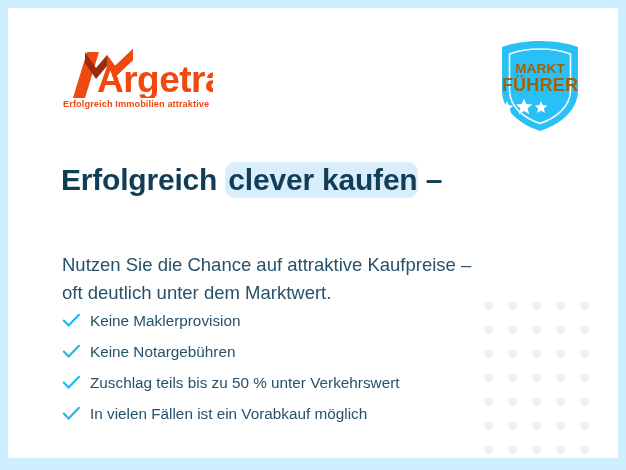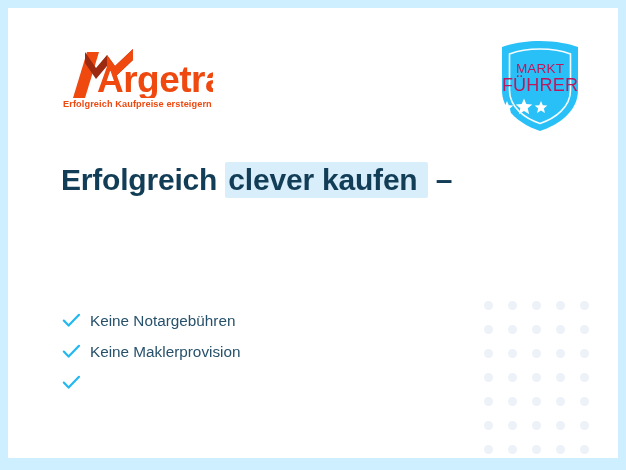--- a/index.html
+++ b/index.html
@@ -81,22 +81,22 @@
     height: 92px;
     z-index: 2;
   }
   .badge svg { display: block; }
   .badge-text {
     position: absolute;
     left: 0;
     top: 22px;
     width: 84px;
     text-align: center;
-    color: #be185d;
-    font-weight: normal;
+    color: #a16207;
+    font-weight: bold;
     line-height: 1.04;
     pointer-events: none;
   }
   .badge-text .l1 { font-size: 13.5px; letter-spacing: 0.2px; display: block; }
   .badge-text .l2 { font-size: 18px; letter-spacing: 0.2px; display: block; }
   .badge-stars {
     position: absolute;
     left: 0;
     top: 58px;
     width: 84px;
@@ -112,22 +112,22 @@
     width: 520px;
     font-size: 30px;
     font-weight: bold;
     line-height: 1.27;
     color: #123d56;
     letter-spacing: -0.2px;
     z-index: 2;
   }
   .headline .hl-mark {
     background: #d9eefb;
-    padding: 1px 10px 2px 3px;
-    border-radius: 2px;
+    padding: 1px 0 2px 3px;
+    border-radius: 10px;
     box-decoration-break: clone;
     -webkit-box-decoration-break: clone;
   }
 
   
   .subtitle {
     position: absolute;
     left: 54px;
     top: 224px;
     width: 520px;
@@ -215,21 +215,21 @@
 
           <path d="M22 52 L10 52 L24 6 L36 6 Z" fill="#ef4910"></path>
 
           <path d="M22 6 L33 22 L44 9 L52 20 L70 3 L70 14 L52 31 L44 20 L33 33 L22 17 Z" fill="#9c2a10"></path>
 
           <path d="M44 9 L52 20 L70 3 L70 14 L52 31 L44 20 Z" fill="#ef4910"></path>
 
           <text x="34" y="46" font-family="'Liberation Sans', sans-serif" font-size="37" font-weight="bold" fill="#ef4910" letter-spacing="-0.5">Argetra</text>
         </svg>
       </div>
-      <div class="logo-tagline">Erfolgreich Kaufpreise ersteigern</div>
+      <div class="logo-tagline">Erfolgreich Immobilien attraktive</div>
     </div>
 
     <div class="badge">
       <svg width="84" height="92" viewBox="0 0 84 92">
         <path d="M42 1 C58 1 72 4 80 7 L80 50 C80 72 60 85 42 91 C24 85 4 72 4 50 L4 7 C12 4 26 1 42 1 Z" fill="#29c0f7"></path>
         <path d="M42 9 C55 9 66 11.5 72.5 14 L72.5 50 C72.5 67.5 57 78.5 42 83.5 C27 78.5 11.5 67.5 11.5 50 L11.5 14 C18 11.5 29 9 42 9 Z" fill="none" stroke="#ffffff" stroke-width="1.6" opacity="0.95"></path>
       </svg>
       <div class="badge-text">
         <span class="l1">MARKT</span>
         <span class="l2">FÜHRER</span>
@@ -241,41 +241,54 @@
           <polygon fill="#ffffff" points="43,3 44.8,7.2 49.3,7.5 45.9,10.5 46.9,15 43,12.5 39.1,15 40.1,10.5 36.7,7.5 41.2,7.2"></polygon>
         </svg>
       </div>
     </div>
 
     <h1 class="headline">
       <span><span>Erfolgreich </span><span class="hl-mark">clever kaufen</span><span> –</span></span>
       <br>
     </h1>
 
+    <p class="subtitle">
+      <span>Nutzen Sie die Chance auf attraktive Kaufpreise –</span><br>
+      <span>oft deutlich unter dem Marktwert.</span>
+    </p>
 
     <ul class="benefits">
       <li class="benefit">
         <span class="check">
           <svg width="19" height="15" viewBox="0 0 19 15">
               <path d="M1.8 7.6 L6.6 12.6 L17 1.8" fill="none" stroke="#22b8f0" stroke-width="2.2" stroke-linecap="round" stroke-linejoin="round"></path>
             </svg>
         </span>
+        <span class="benefit-text">Keine Maklerprovision</span>
+      </li>
+      <li class="benefit">
+        <span class="check">
+          <svg width="19" height="15" viewBox="0 0 19 15">
+              <path d="M1.8 7.6 L6.6 12.6 L17 1.8" fill="none" stroke="#22b8f0" stroke-width="2.2" stroke-linecap="round" stroke-linejoin="round"></path>
+            </svg>
+        </span>
         <span class="benefit-text">Keine Notargebühren</span>
       </li>
       <li class="benefit">
         <span class="check">
           <svg width="19" height="15" viewBox="0 0 19 15">
               <path d="M1.8 7.6 L6.6 12.6 L17 1.8" fill="none" stroke="#22b8f0" stroke-width="2.2" stroke-linecap="round" stroke-linejoin="round"></path>
             </svg>
         </span>
-        <span class="benefit-text">Keine Maklerprovision</span>
-      </li>
-      <li class="benefit">
-        <span class="check">
-          <svg width="19" height="15" viewBox="0 0 19 15">
-              <path d="M1.8 7.6 L6.6 12.6 L17 1.8" fill="none" stroke="#22b8f0" stroke-width="2.2" stroke-linecap="round" stroke-linejoin="round"></path>
-            </svg>
-        </span>
+        <span class="benefit-text">Zuschlag teils bis zu 50 % unter Verkehrswert</span>
+      </li>
+      <li class="benefit">
+        <span class="check">
+          <svg width="19" height="15" viewBox="0 0 19 15">
+              <path d="M1.8 7.6 L6.6 12.6 L17 1.8" fill="none" stroke="#22b8f0" stroke-width="2.2" stroke-linecap="round" stroke-linejoin="round"></path>
+            </svg>
+        </span>
+        <span class="benefit-text">In vielen Fällen ist ein Vorabkauf möglich</span>
       </li>
     </ul>
 
   </div>
 </div>
 
 </body></html>

